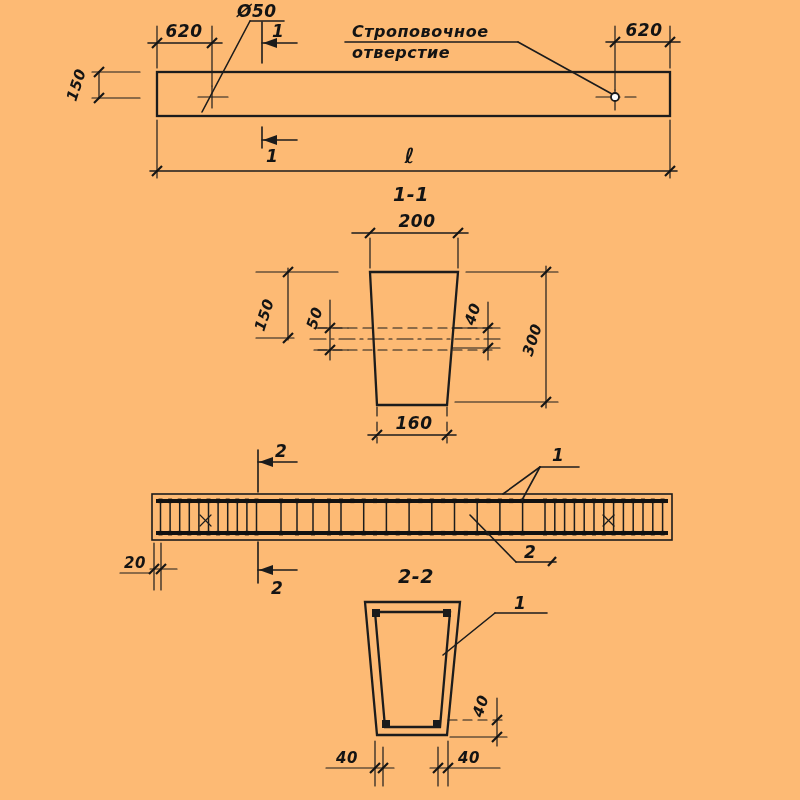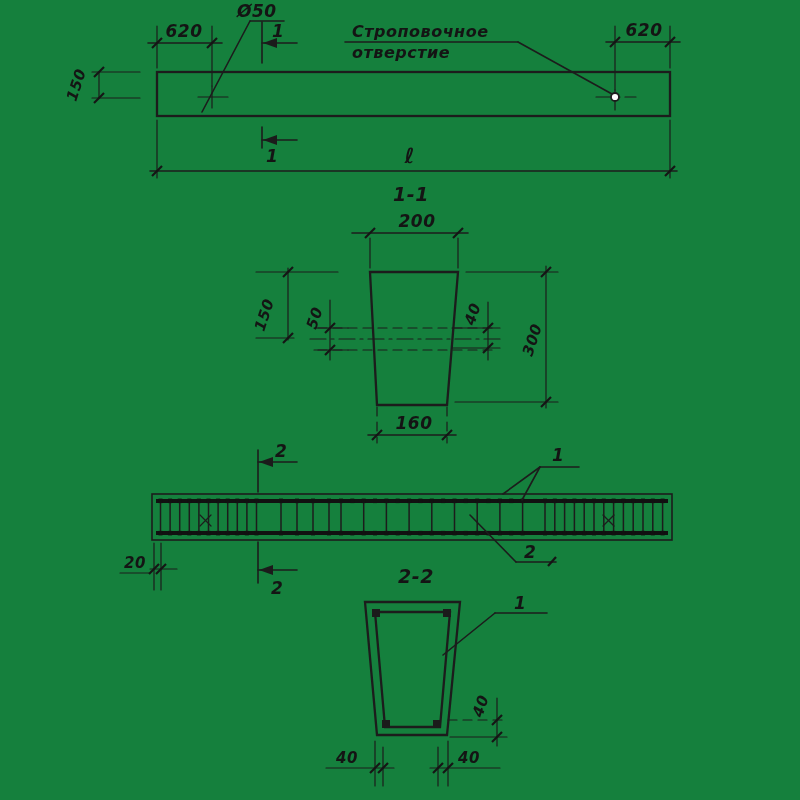--- a/index.html
+++ b/index.html
@@ -1,16 +1,16 @@
 <!DOCTYPE html>
 <html><head>
 <meta charset="utf-8">
 <style>
   html,body{margin:0;padding:0;background:#ffffff;}
-  .page{width:800px;height:800px;position:relative;background:#15803d;overflow:hidden;}
+  .page{width:800px;height:800px;position:relative;background:#fdba74;overflow:hidden;}
   svg{position:absolute;left:0;top:0;}
   .ln{stroke:#1c1c1c;stroke-width:1.6;fill:none;stroke-linecap:round;}
   .thk{stroke-width:2.3;}
   .thin{stroke-width:1.2;}
   .bar{stroke:#111;stroke-width:4;fill:none;}
   .dsh{stroke-dasharray:9 6;}
   .cdot{stroke-dasharray:16 5 3 5;}
   .tick{stroke:#151515;stroke-width:2.2;fill:none;}
   .solid{fill:#1b1b1b;stroke:none;}
   text{fill:#141414;font-family:"DejaVu Sans",sans-serif;font-style:italic;letter-spacing:.5px;}

